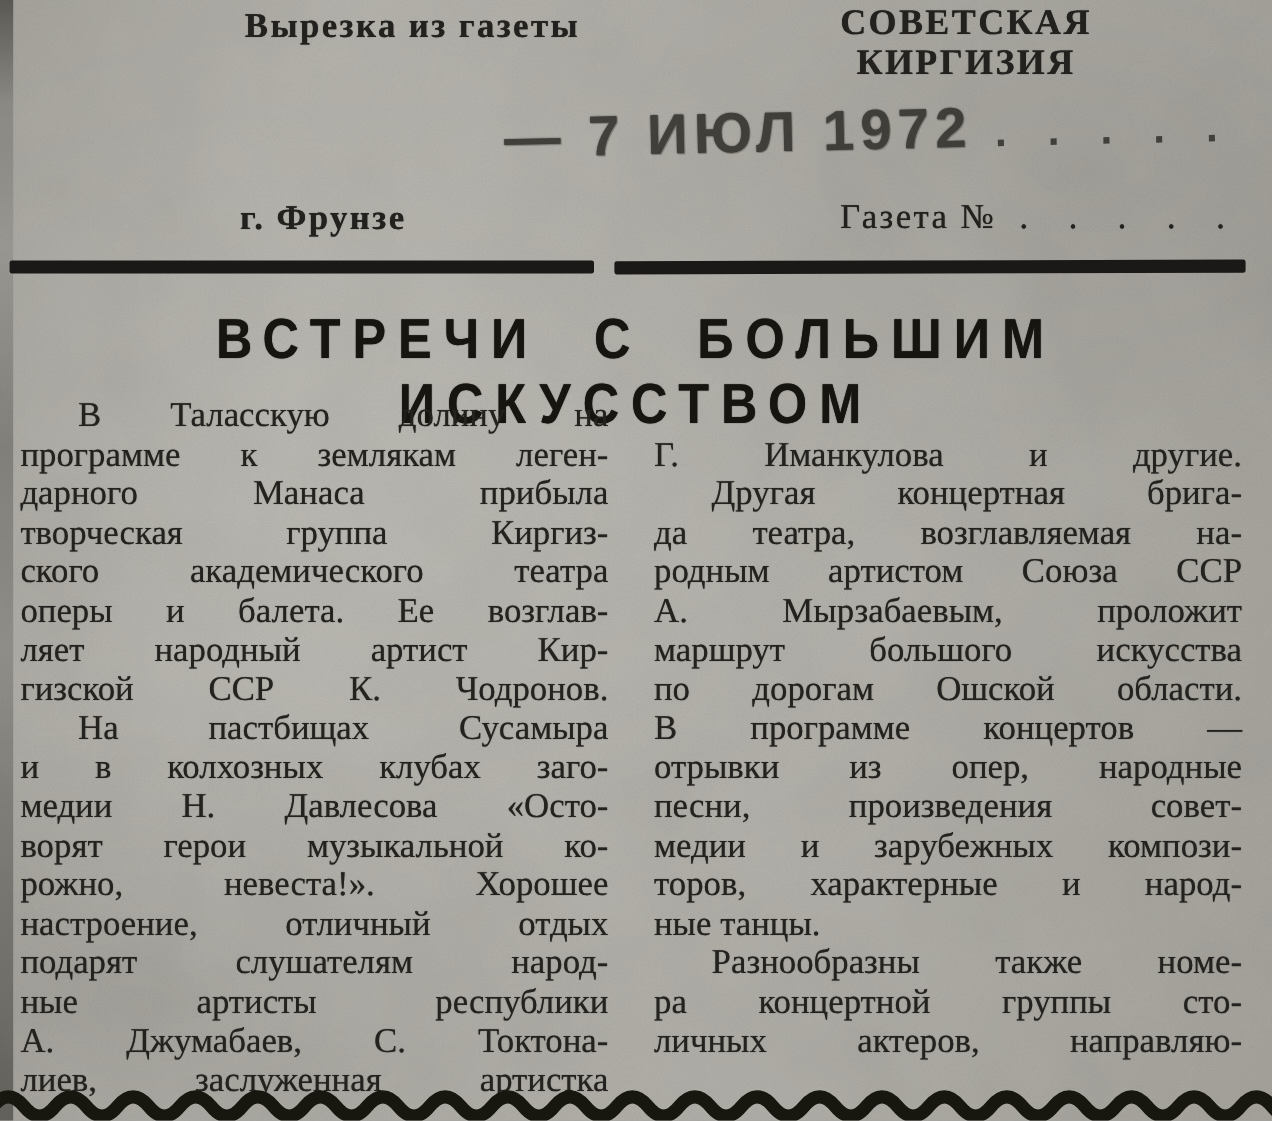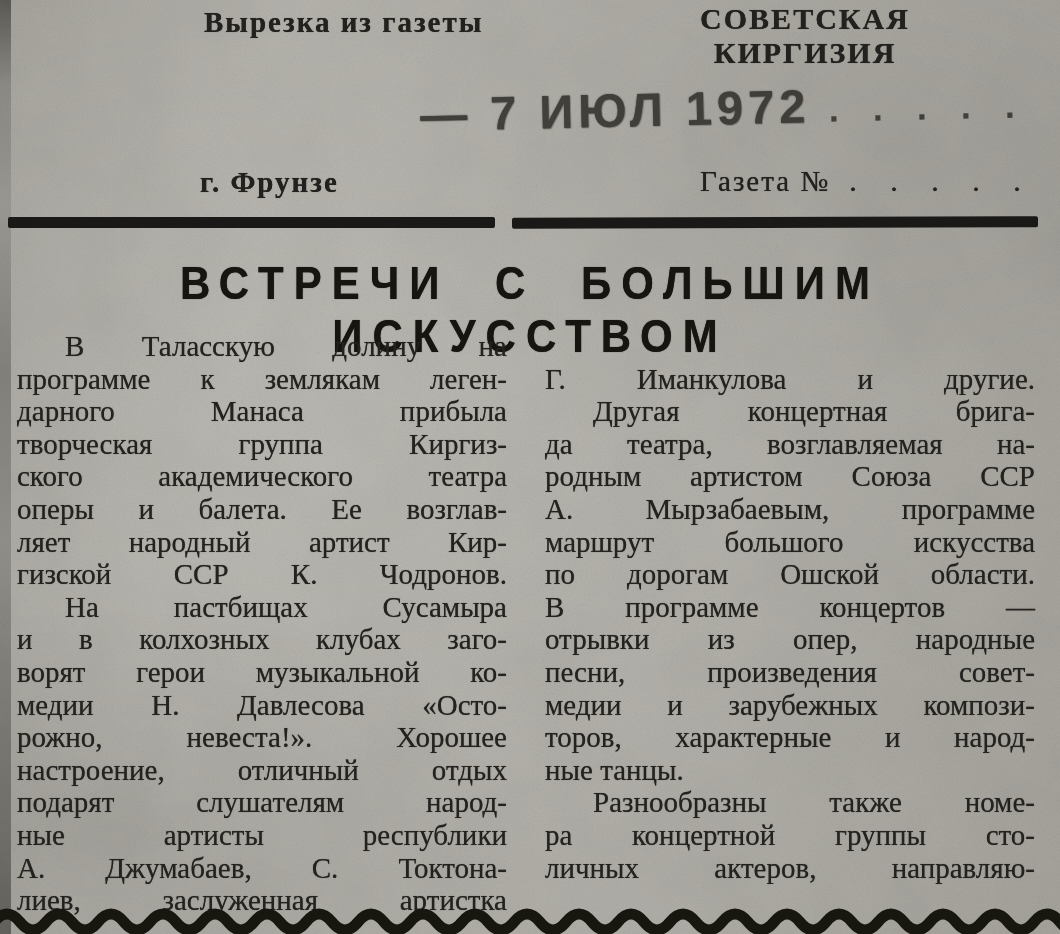--- a/index.html
+++ b/index.html
@@ -126,36 +126,36 @@
     <div class="line indent">В Таласскую долину на</div>
         <div class="line">программе к землякам леген-</div>
         <div class="line">дарного Манаса прибыла</div>
         <div class="line">творческая группа Киргиз-</div>
         <div class="line">ского академического театра</div>
         <div class="line">оперы и балета. Ее возглав-</div>
         <div class="line">ляет народный артист Кир-</div>
         <div class="line">гизской ССР К. Чодронов.</div>
         <div class="line indent">На пастбищах Сусамыра</div>
         <div class="line">и в колхозных клубах заго-</div>
+        <div class="line">медии Н. Давлесова «Осто-</div>
         <div class="line">ворят герои музыкальной ко-</div>
-        <div class="line">медии Н. Давлесова «Осто-</div>
         <div class="line">рожно, невеста!». Хорошее</div>
         <div class="line">настроение, отличный отдых</div>
         <div class="line">подарят слушателям народ-</div>
         <div class="line">ные артисты республики</div>
         <div class="line">А. Джумабаев, С. Токтона-</div>
         <div class="line">лиев, заслуженная артистка</div>
       </div>
     <div class="col">
 
     <div class="line">Г. Иманкулова и другие.</div>
         <div class="line indent">Другая концертная брига-</div>
         <div class="line">да театра, возглавляемая на-</div>
         <div class="line">родным артистом Союза ССР</div>
-        <div class="line">А. Мырзабаевым, программе</div>
+        <div class="line">А. Мырзабаевым, проложит</div>
         <div class="line">маршрут большого искусства</div>
         <div class="line">по дорогам Ошской области.</div>
         <div class="line">В программе концертов —</div>
         <div class="line">отрывки из опер, народные</div>
         <div class="line">песни, произведения совет-</div>
         <div class="line">медии и зарубежных компози-</div>
         <div class="line">торов, характерные и народ-</div>
         <div class="line last">ные танцы.</div>
         <div class="line indent">Разнообразны также номе-</div>
         <div class="line">ра концертной группы сто-</div>

